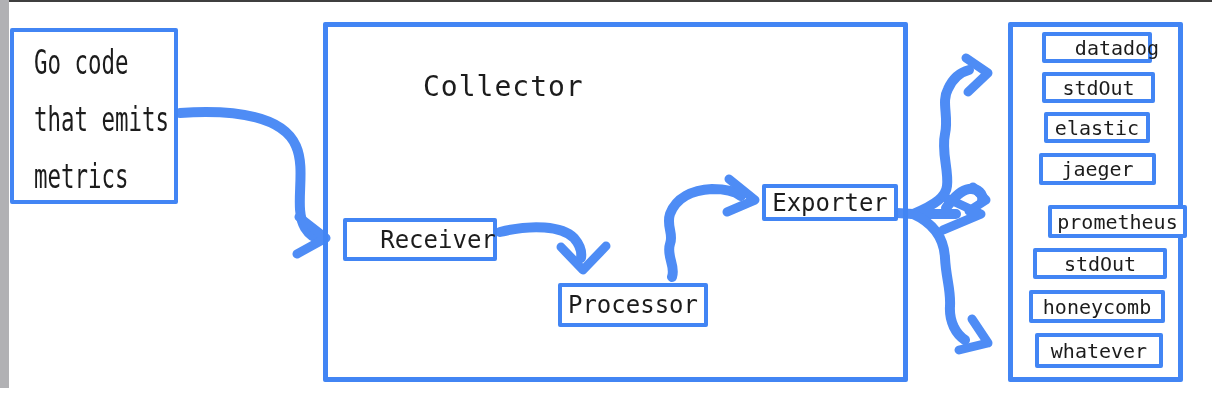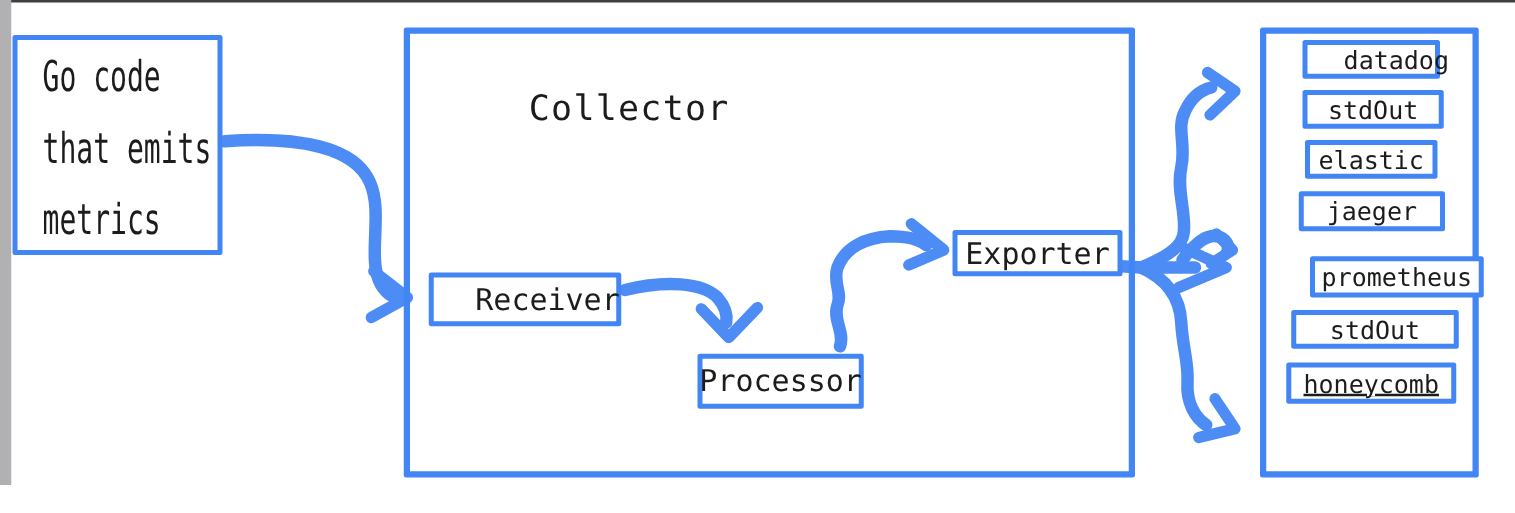--- a/index.html
+++ b/index.html
@@ -27,21 +27,21 @@
   .source-box{left:10px;top:28px;width:168px;height:176px;}
   .source-text{
     white-space:pre-line;font-size:34px;line-height:57px;font-weight:500;
     transform:scale(0.66,1.0);transform-origin:0 0;
     margin:2px 0 0 20px;width:250px;
   }
   .collector-box{left:323px;top:22px;width:585px;height:360px;background:transparent;}
   .collector-title{position:absolute;left:423px;top:70px;font-size:28px;letter-spacing:1px;}
   .stage-label{font-size:24px;}
   .receiver-box{left:343px;top:218px;width:154px;height:43px;padding-left:36px;}
-  .processor-box{left:558px;top:283px;width:133px;height:44px;}
+  .processor-box{left:558px;top:283px;width:150px;height:44px;}
   .exporter-box{left:762px;top:184px;width:136px;height:37px;}
   .dest-outer{left:1008px;top:22px;width:175px;height:360px;background:transparent;}
   .dest{font-size:20px;}
   .arrows{position:absolute;left:0;top:0;width:1212px;height:410px;pointer-events:none;}
   .shaft{stroke:var(--arrow-blue);fill:none;stroke-width:10;stroke-linecap:round;stroke-linejoin:round;}
   .head{stroke:var(--arrow-blue);fill:none;stroke-width:9;stroke-linecap:round;stroke-linejoin:round;}
 </style>
 </head>
 <body>
 
@@ -116,17 +116,20 @@
   </div>
   <div class="box thin center" style="left:1039px;top:153px;width:117px;height:32px;">
     <span class="dest">jaeger</span>
   </div>
   <div class="box thin center" style="left:1034px;top:205px;width:139px;height:33px;margin-left:14px;">
     <span class="dest">prometheus</span>
   </div>
   <div class="box thin center" style="left:1033px;top:248px;width:134px;height:31px;">
     <span class="dest">stdOut</span>
   </div>
-  <div class="box thin center" style="left:1029px;top:290px;width:136px;height:33px;text-decoration:underline;">
+  <div class="box thin center" style="left:1029px;top:290px;width:136px;height:33px;">
     <span class="dest">honeycomb</span>
+  </div>
+  <div class="box thin center" style="left:1035px;top:333px;width:128px;height:35px;">
+    <span class="dest">whatever</span>
   </div>
 
 </div>
 
 </body></html>

